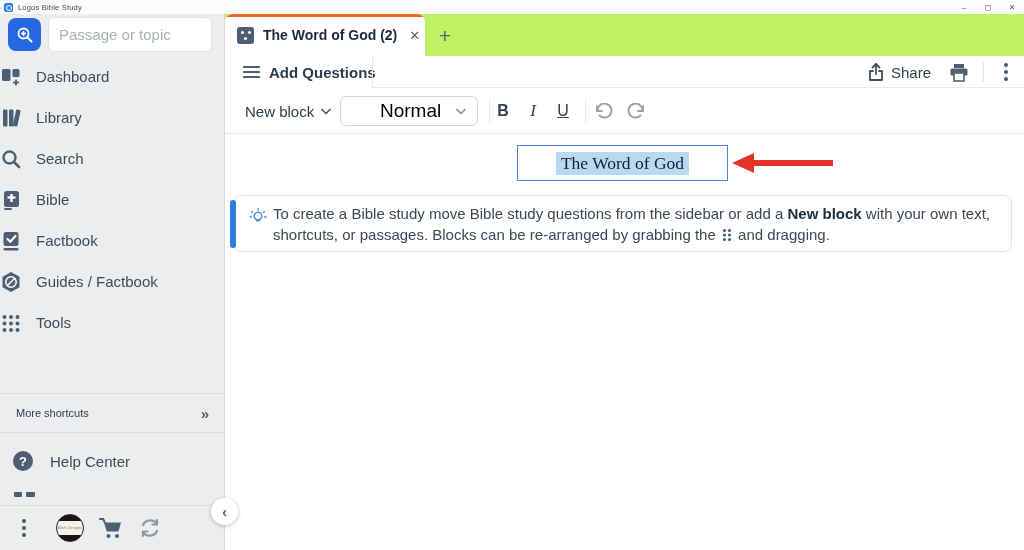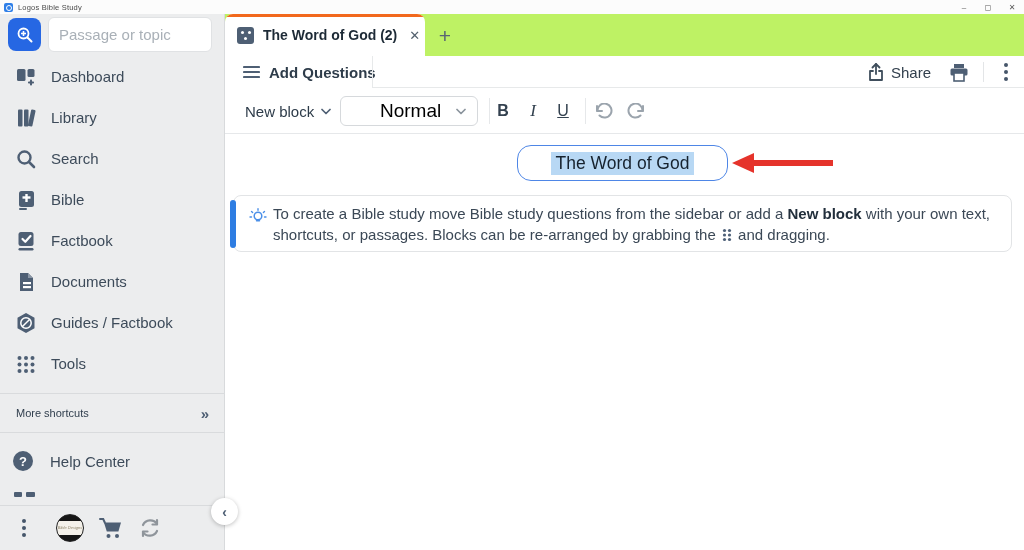--- a/index.html
+++ b/index.html
@@ -15,21 +15,21 @@
   .wincontrols { position:absolute; right:0; top:0; height:14px; display:flex; }
   .winbtn { width:24px; height:14px; display:flex; align-items:center; justify-content:center; font-size:8px; color:#5a5a5a; cursor:default; }
 
   
   .sidebar { position:absolute; left:0; top:14px; width:225px; height:536px; background:#ecedee; border-right:1px solid #d8dadc; }
   .sb-search { position:absolute; left:0; top:0; width:225px; height:42px; }
   .logo-btn { position:absolute; left:8px; top:4px; width:33px; height:33px; border-radius:8px; background:#2667e3; display:flex; align-items:center; justify-content:center; }
   .sb-input { position:absolute; left:48px; top:3px; width:164px; height:35px; border-radius:6px; border:1px solid #e0e2e4; background:#fff; font-size:15px; color:#333; padding:0 10px; font-family:inherit; }
   .sb-input::placeholder { color:#a9b0b7; }
   .nav { position:absolute; left:0; top:42px; width:225px; }
-  .nav-item { height:41px; display:flex; align-items:center; padding-left:15px; cursor:pointer; }
+  .nav-item { height:41px; display:flex; align-items:center; padding-left:0; cursor:pointer; }
   .nav-item .ico { width:22px; height:22px; margin-right:14px; display:flex; align-items:center; justify-content:center; }
   .nav-item .lbl { font-size:15px; color:#3d4b5a; }
   .more-row { position:absolute; left:0; top:379px; width:225px; height:40px; border-top:1px solid #d9dbdd; border-bottom:1px solid #d9dbdd; display:flex; align-items:center; justify-content:space-between; padding:0 16px; cursor:pointer; }
   .more-row .lbl { font-size:11px; color:#2f3d4c; }
   .help-row { position:absolute; left:0; top:419px; width:225px; height:56px; display:flex; align-items:center; padding-left:13px; cursor:pointer; }
   .qcircle { width:20px; height:20px; border-radius:50%; background:#4e5f74; color:#fff; font-size:13px; font-weight:700; display:flex; align-items:center; justify-content:center; margin-right:17px; }
   .help-row .lbl { font-size:15px; color:#3d4b5a; }
   .partial-icon { position:absolute; left:14px; top:478px; width:24px; height:8px; overflow:hidden; }
   .partial-icon i { position:absolute; top:0; height:5px; background:#4e5f74; border-radius:1px; }
   .partial-icon i:first-child { left:0; width:8px; }
@@ -75,21 +75,21 @@
   .styleselect .lbl { font-size:19px; color:#000000;margin-left:28px; }
   .fmt-div { position:absolute; top:10px; width:1px; height:26px; background:#e6e8ea; }
   .fmt-btn { position:absolute; top:0; height:46px; width:28px; display:flex; align-items:center; justify-content:center; cursor:pointer; font-size:16px; color:#33414f; }
   .fmt-b { font-weight:700; }
   .fmt-i { font-style:italic; font-family:"Liberation Serif",serif; font-size:17px; }
   .fmt-u { text-decoration:underline; }
   .hist-btn { position:absolute; top:0; height:46px; width:30px; display:flex; align-items:center; justify-content:center; cursor:pointer; }
 
   
   .content { position:absolute; left:225px; top:134px; width:799px; height:416px; background:#fff; }
-  .doc-titlebox { position:absolute; left:292px; top:11px; width:211px; height:36px; border:1.5px solid #4e86e6; border-radius:14px; background:#fff; display:flex; align-items:center; justify-content:center; cursor:text; }
+  .doc-titlebox { position:absolute; left:292px; top:11px; width:211px; height:36px; border:1.5px solid #4e86e6; border-radius:0; background:#fff; display:flex; align-items:center; justify-content:center; cursor:text;font-family:Liberation Serif, serif; }
   .doc-titlebox .txt { font-size:17.5px; color:#16222e; background:#b8d8f4; padding:1px 5px; white-space:nowrap; }
   .red-arrow { position:absolute; left:505px; top:15px; pointer-events:none; }
   .tipbox { position:absolute; left:8px; top:61px; width:779px; height:57px; border:1px solid #e2e4e6; border-radius:8px; background:#fff; }
   .tip-accent { position:absolute; left:-4px; top:4px; width:6px; height:48px; border-radius:3px; background:#2e7de2; }
   .tip-bulb { position:absolute; left:15px; top:12px; }
   .tip-text { position:absolute; left:39px; top:7px; width:726px; font-size:15px; line-height:21px; color:#3b4856; }
   .tip-text b { color:#222f3c; }
   .grip { display:inline-block; vertical-align:-2px; margin:0 2px; }
   svg { display:block; }
 </style>
@@ -169,31 +169,20 @@
       </div>
       <div class="nav-item">
         <span class="ico">
           <svg width="22" height="22" viewBox="0 0 22 22">
               <rect x="3.5" y="2" width="15" height="14" rx="2.5" fill="#4e5f74"></rect>
               <path d="M7.5 9 l2.8 2.8 L15.5 6" fill="none" stroke="#fff" stroke-width="2.2" stroke-linecap="round" stroke-linejoin="round"></path>
               <rect x="3.5" y="18" width="15" height="2.4" rx="1.2" fill="#4e5f74"></rect>
             </svg>
         </span>
         <span class="lbl">Factbook</span>
-      </div>
-      <div class="nav-item">
-        <span class="ico">
-          <svg width="22" height="22" viewBox="0 0 22 22">
-              <path d="M5 2 h8 l5 5 v13 h-13 z" fill="#4e5f74"></path>
-              <path d="M13 2 l5 5 h-5 z" fill="#8b97a6"></path>
-              <rect x="8" y="11" width="8" height="2.2" fill="#fff"></rect>
-              <rect x="8" y="15" width="8" height="2.2" fill="#fff"></rect>
-            </svg>
-        </span>
-        <span class="lbl">Documents</span>
       </div>
       <div class="nav-item">
         <span class="ico">
           <svg width="22" height="22" viewBox="0 0 22 22">
               <path d="M11 1 L19.5 5.8 V16.2 L11 21 L2.5 16.2 V5.8 Z" fill="#4e5f74"></path>
               <circle cx="11" cy="11" r="5.2" fill="none" stroke="#fff" stroke-width="1.5"></circle>
               <line x1="7.2" y1="14.8" x2="14.8" y2="7.2" stroke="#fff" stroke-width="1.5"></line>
             </svg>
         </span>
         <span class="lbl">Guides / Factbook</span>

